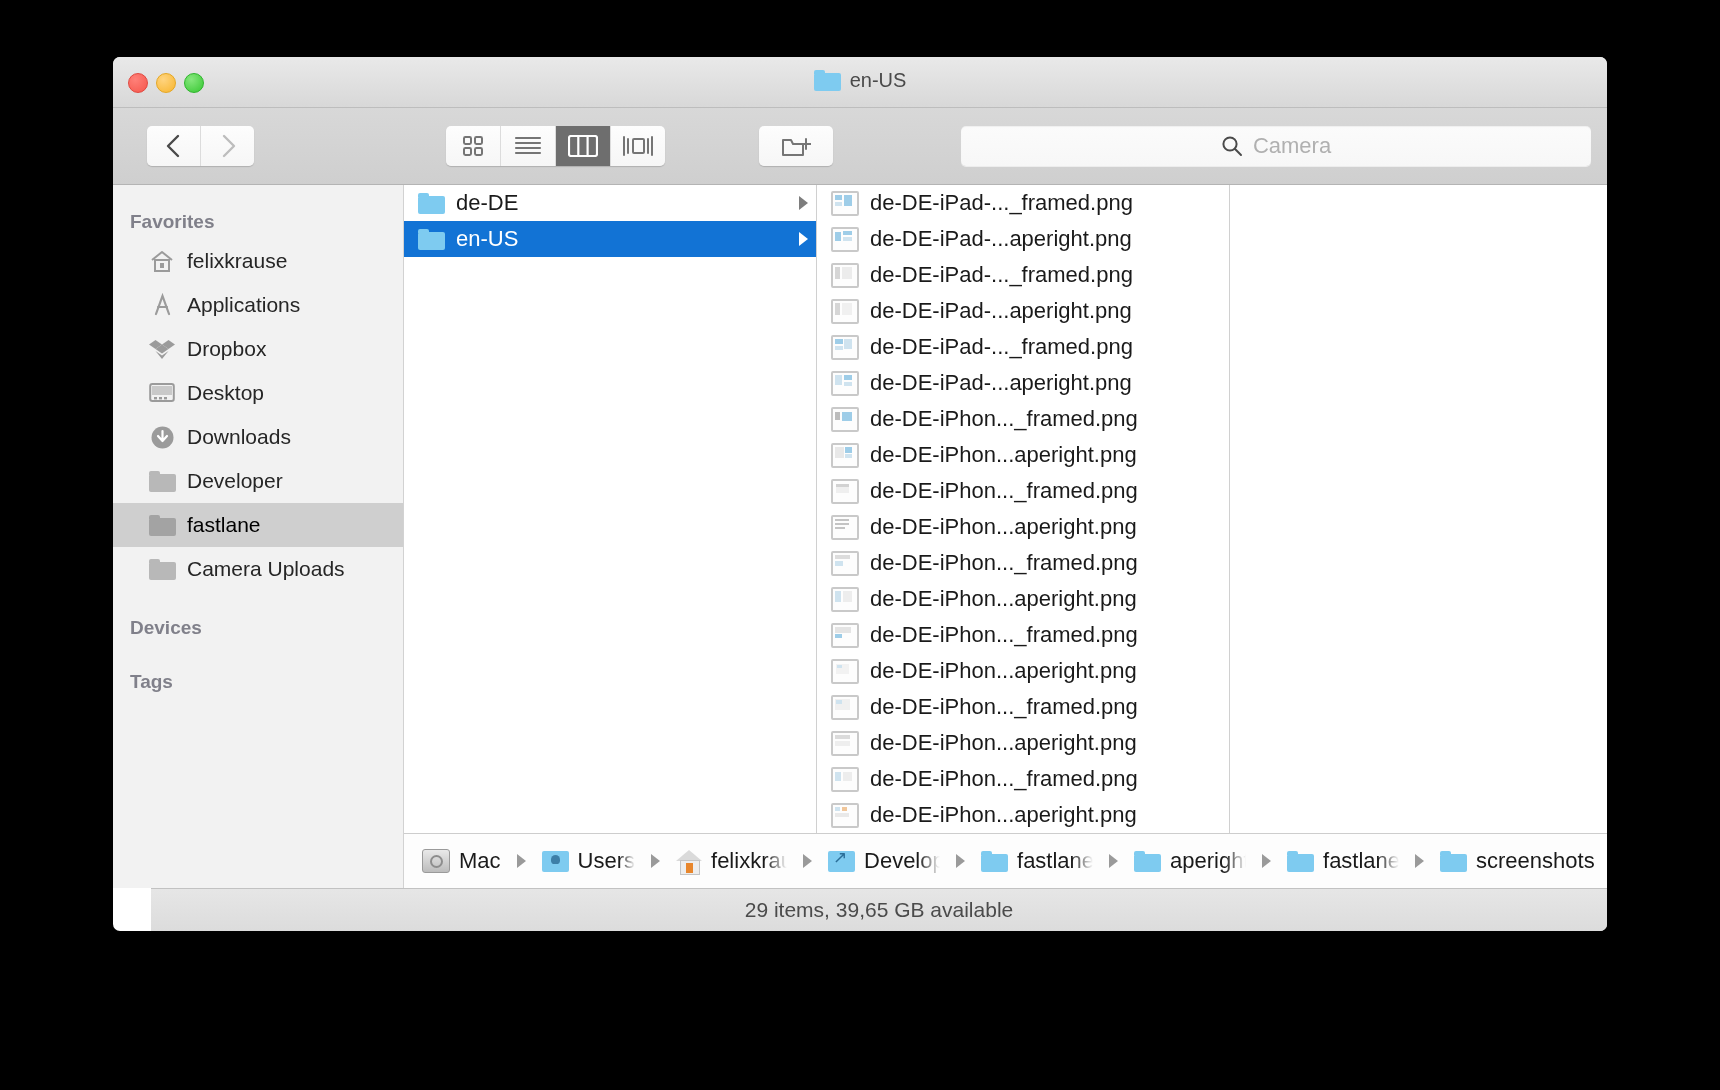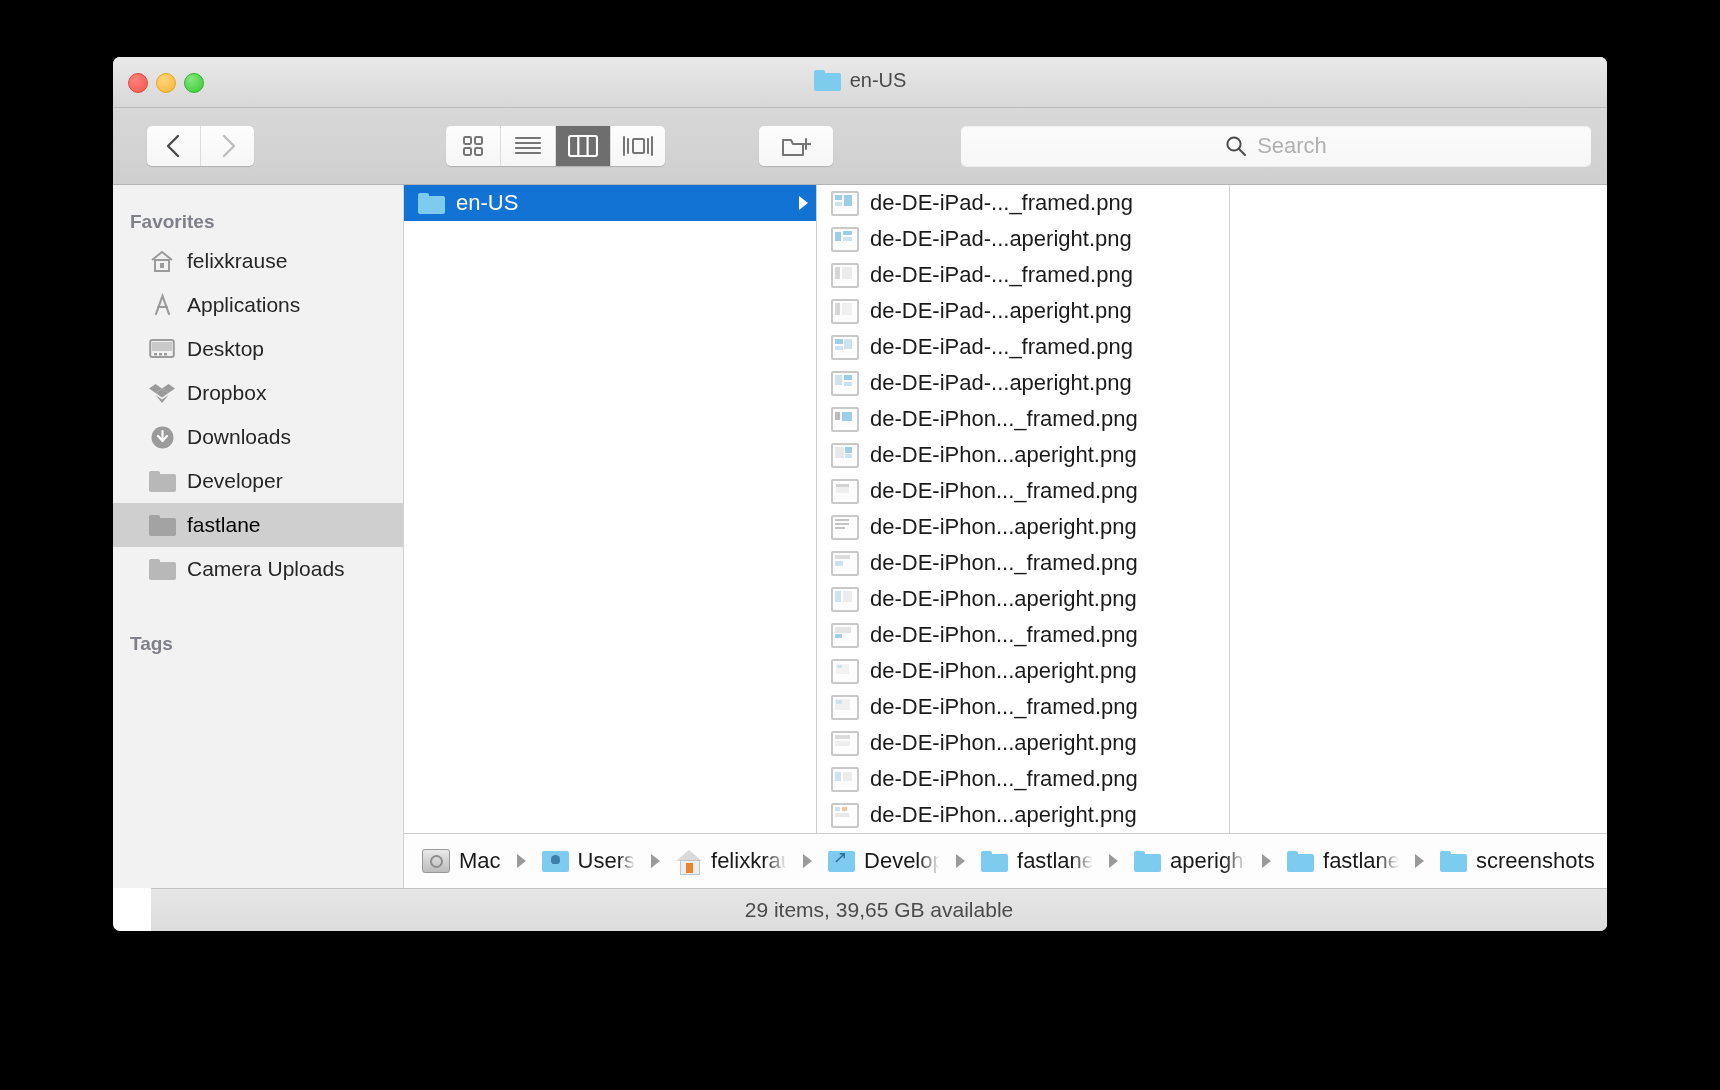--- a/index.html
+++ b/index.html
@@ -484,21 +484,21 @@
             <line x1="20" y1="10" x2="30" y2="10" stroke="#757575" stroke-width="2" stroke-linecap="round"></line>
           </svg>
         </div>
       </div>
 
       <div id="search-field">
         <svg width="22" height="22" viewBox="0 0 22 22">
           <circle cx="9" cy="9" r="6.6" fill="none" stroke="#4a4a4a" stroke-width="2"></circle>
           <line x1="13.8" y1="13.8" x2="20" y2="20" stroke="#4a4a4a" stroke-width="2" stroke-linecap="round"></line>
         </svg>
-        <span id="search-placeholder">Search</span>
+        <span id="search-placeholder">Camera</span>
       </div>
     </div>
 
     <div id="body-area">
 
       <div id="sidebar">
 
         <div class="sb-header">Favorites</div>
 
         <div class="sb-item">
@@ -513,48 +513,48 @@
         </div>
 
         <div class="sb-item">
           <span class="sb-icon">
             <svg width="25" height="24" viewBox="0 0 25 24">
               <path d="M6 21 L12.5 3 L19 21" fill="none" stroke="#9b9b9b" stroke-width="2.2" stroke-linecap="round"></path>
               <line x1="8" y1="14" x2="17" y2="14" stroke="#9b9b9b" stroke-width="2" stroke-linecap="round"></line>
             </svg>
           </span>
           <span class="sb-label">Applications</span>
+        </div>
+
+        <div class="sb-item">
+          <span class="sb-icon">
+            <svg width="26" height="23" viewBox="0 0 26 23">
+              <polygon points="6.5,2 13,6.5 6.5,11 0,6.5" fill="#9b9b9b"></polygon>
+              <polygon points="19.5,2 26,6.5 19.5,11 13,6.5" fill="#9b9b9b"></polygon>
+              <polygon points="6.5,11 13,6.5 19.5,11 13,15.5" fill="#9b9b9b"></polygon>
+              <polygon points="13,17 19.5,12.5 26,17 19.5,21" fill="#b5b5b5" opacity="0"></polygon>
+              <polygon points="6.5,13 13,17.5 19.5,13 13,21" fill="#9b9b9b"></polygon>
+            </svg>
+          </span>
+          <span class="sb-label">Dropbox</span>
         </div>
 
         <div class="sb-item">
           <span class="sb-icon">
             <svg width="26" height="22" viewBox="0 0 26 22">
               <rect x="1.2" y="2" width="23.6" height="17" rx="2.2" fill="none" stroke="#9b9b9b" stroke-width="2"></rect>
               <rect x="3" y="4" width="20" height="9" fill="#c9c9c9"></rect>
               <rect x="5" y="15" width="3" height="2.4" fill="#9b9b9b"></rect>
               <rect x="10" y="15" width="3" height="2.4" fill="#9b9b9b"></rect>
               <rect x="15" y="15" width="3" height="2.4" fill="#9b9b9b"></rect>
             </svg>
           </span>
           <span class="sb-label">Desktop</span>
         </div>
 
-        <div class="sb-item">
-          <span class="sb-icon">
-            <svg width="26" height="23" viewBox="0 0 26 23">
-              <polygon points="6.5,2 13,6.5 6.5,11 0,6.5" fill="#9b9b9b"></polygon>
-              <polygon points="19.5,2 26,6.5 19.5,11 13,6.5" fill="#9b9b9b"></polygon>
-              <polygon points="6.5,11 13,6.5 19.5,11 13,15.5" fill="#9b9b9b"></polygon>
-              <polygon points="13,17 19.5,12.5 26,17 19.5,21" fill="#b5b5b5" opacity="0"></polygon>
-              <polygon points="6.5,13 13,17.5 19.5,13 13,21" fill="#9b9b9b"></polygon>
-            </svg>
-          </span>
-          <span class="sb-label">Dropbox</span>
-        </div>
-
 
         <div class="sb-item">
           <span class="sb-icon">
             <svg width="25" height="25" viewBox="0 0 25 25">
               <circle cx="12.5" cy="12.5" r="11" fill="#9b9b9b"></circle>
               <path d="M12.5 6 L12.5 15 M8 11 L12.5 16 L17 11" fill="none" stroke="#ffffff" stroke-width="2.2" stroke-linecap="round" stroke-linejoin="round"></path>
             </svg>
           </span>
           <span class="sb-label">Downloads</span>
         </div>
@@ -584,32 +584,41 @@
             <span class="folder gray" style="display:block;">
               <span class="tab"></span>
                 <span class="body"></span>
             </span>
           </span>
           <span class="sb-label">Camera Uploads</span>
         </div>
 
         <div class="sb-gap"></div>
 
+        <div class="sb-header">Devices</div>
 
 
         <div class="sb-gap"></div>
 
         <div class="sb-header">Tags</div>
       </div>
 
       <div id="columns-area">
 
         <div id="columns-row">
 
           <div class="column" id="col-folders">
+            <div class="col-row">
+              <span class="folder">
+                <span class="tab"></span>
+                  <span class="body"></span>
+              </span>
+              <span class="row-name">de-DE</span>
+              <span class="chev"></span>
+            </div>
             <div class="col-row selected">
               <span class="folder">
                 <span class="tab"></span>
                   <span class="body"></span>
               </span>
               <span class="row-name">en-US</span>
               <span class="chev"></span>
             </div>
           </div>
 

